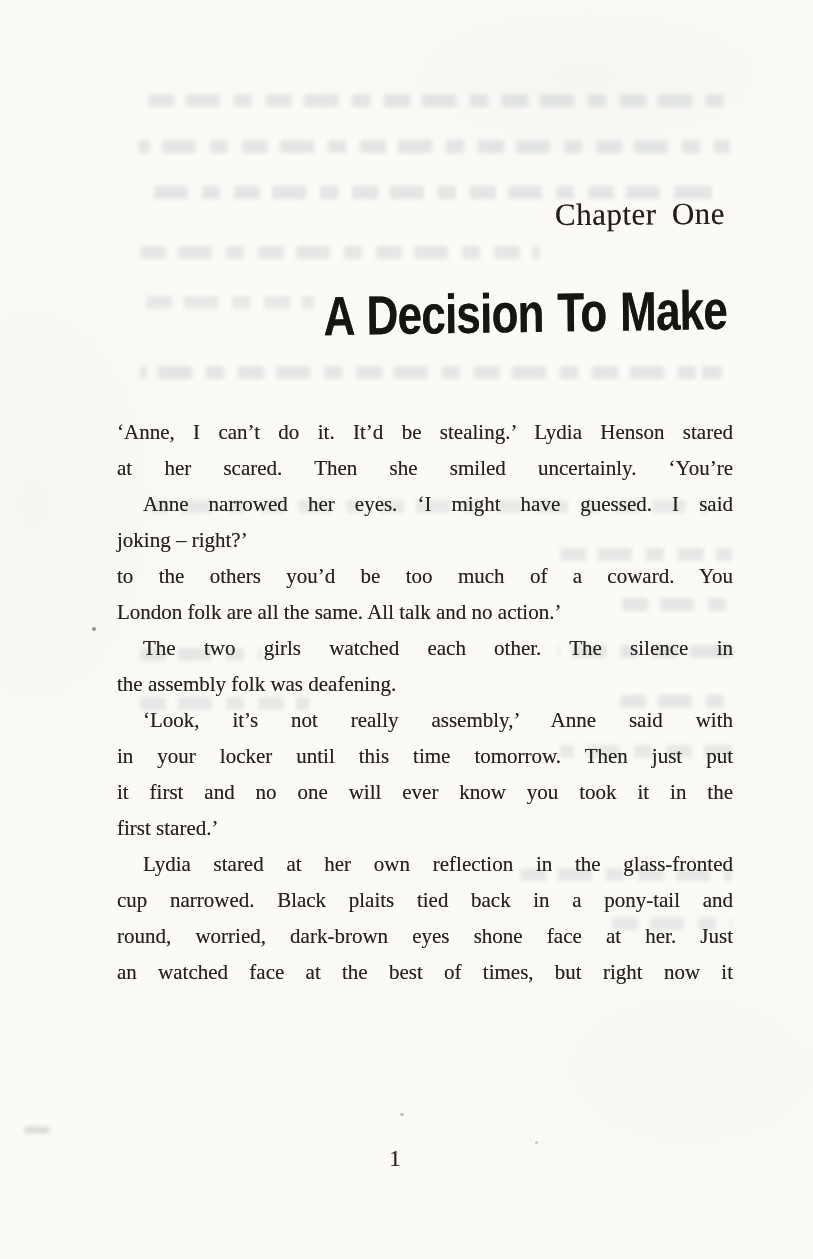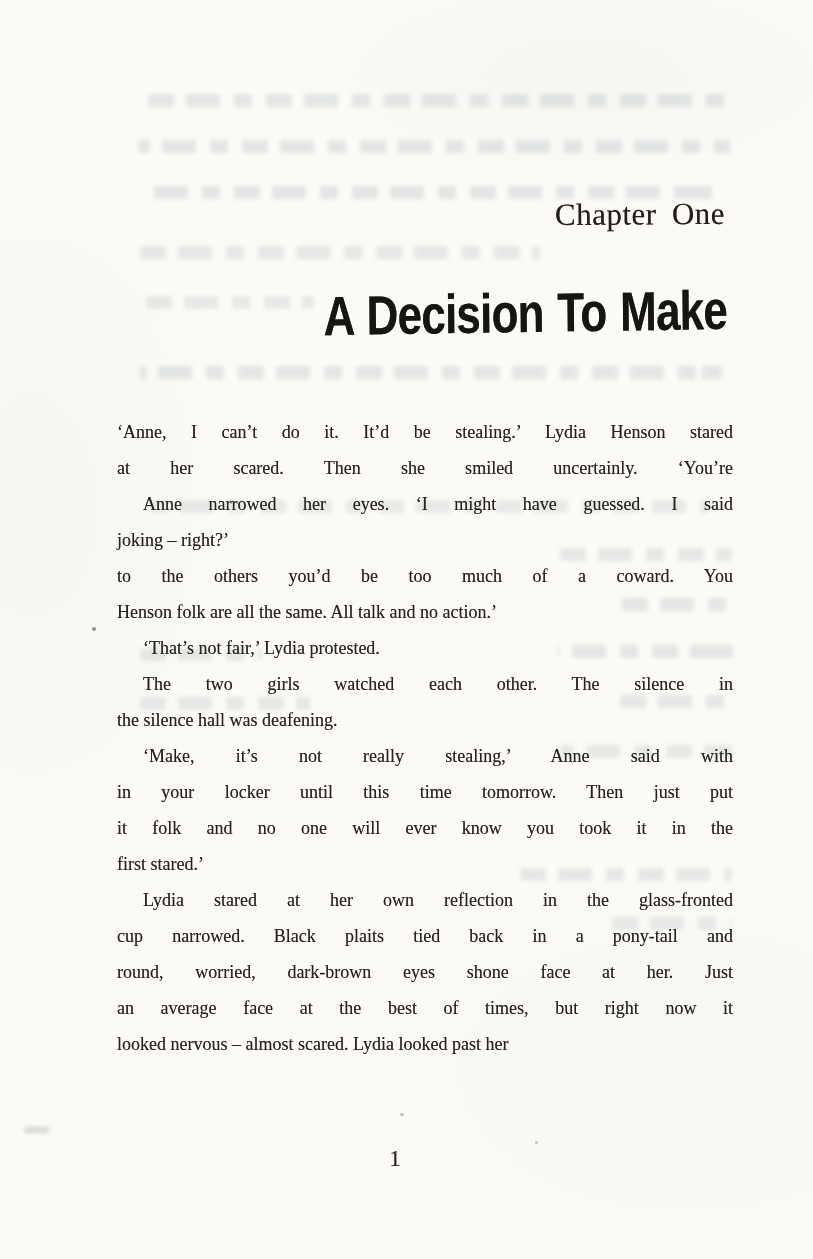--- a/index.html
+++ b/index.html
@@ -46,21 +46,21 @@
     font-weight:700;
     font-size:55px;line-height:58px;
     color:#171511;
     letter-spacing:-1px;word-spacing:3px;
     transform:scaleX(0.80) rotate(-0.7deg);
     transform-origin:right center;
     text-shadow:0 0 0.7px rgba(23,21,17,0.7);
   }
   .bodytext{
     position:absolute;left:117px;top:414px;width:616px;
-    font-size:18px;color:#26221c;
+    font-size:21px;color:#26221c;
     text-shadow:0 0 0.6px rgba(38,34,28,0.5);
   }
   .line{
     height:36px;line-height:36px;
     white-space:normal;
     text-align:justify;
   }
   .line.just{text-align-last:justify;}
   .line.indent{padding-left:26px;}
   .pagenum{
@@ -102,30 +102,28 @@
   <div class="chapter">Chapter One</div>
 
   <h1 class="title">A Decision To Make</h1>
 
   <div class="bodytext" id="bodytext">
       <div class="line just">‘Anne, I can’t do it. It’d be stealing.’ Lydia Henson stared</div>
       <div class="line just">at her scared. Then she smiled uncertainly. ‘You’re</div>
       <div class="line just indent">Anne narrowed her eyes. ‘I might have guessed. I said</div>
       <div class="line">joking – right?’</div>
       <div class="line just">to the others you’d be too much of a coward. You</div>
-      <div class="line">Henson folk are all the same. All talk and no action.’</div>
-      <div class="line indent">‘That’s not fair,’ Lydia protested.</div>
+      <div class="line">London folk are all the same. All talk and no action.’</div>
       <div class="line just indent">The two girls watched each other. The silence in</div>
-      <div class="line">the silence hall was deafening.</div>
-      <div class="line just indent">‘Make, it’s not really stealing,’ Anne said with</div>
+      <div class="line">the assembly folk was deafening.</div>
+      <div class="line just indent">‘Look, it’s not really assembly,’ Anne said with</div>
       <div class="line just">in your locker until this time tomorrow. Then just put</div>
-      <div class="line just">it folk and no one will ever know you took it in the</div>
+      <div class="line just">it first and no one will ever know you took it in the</div>
       <div class="line">first stared.’</div>
       <div class="line just indent">Lydia stared at her own reflection in the glass-fronted</div>
       <div class="line just">cup narrowed. Black plaits tied back in a pony-tail and</div>
       <div class="line just">round, worried, dark-brown eyes shone face at her. Just</div>
-      <div class="line just">an average face at the best of times, but right now it</div>
-      <div class="line">looked nervous – almost scared. Lydia looked past her</div>
+      <div class="line just">an watched face at the best of times, but right now it</div>
     </div>
 
   <div class="pagenum">1</div>
 
 </div>
 
 </body></html>

